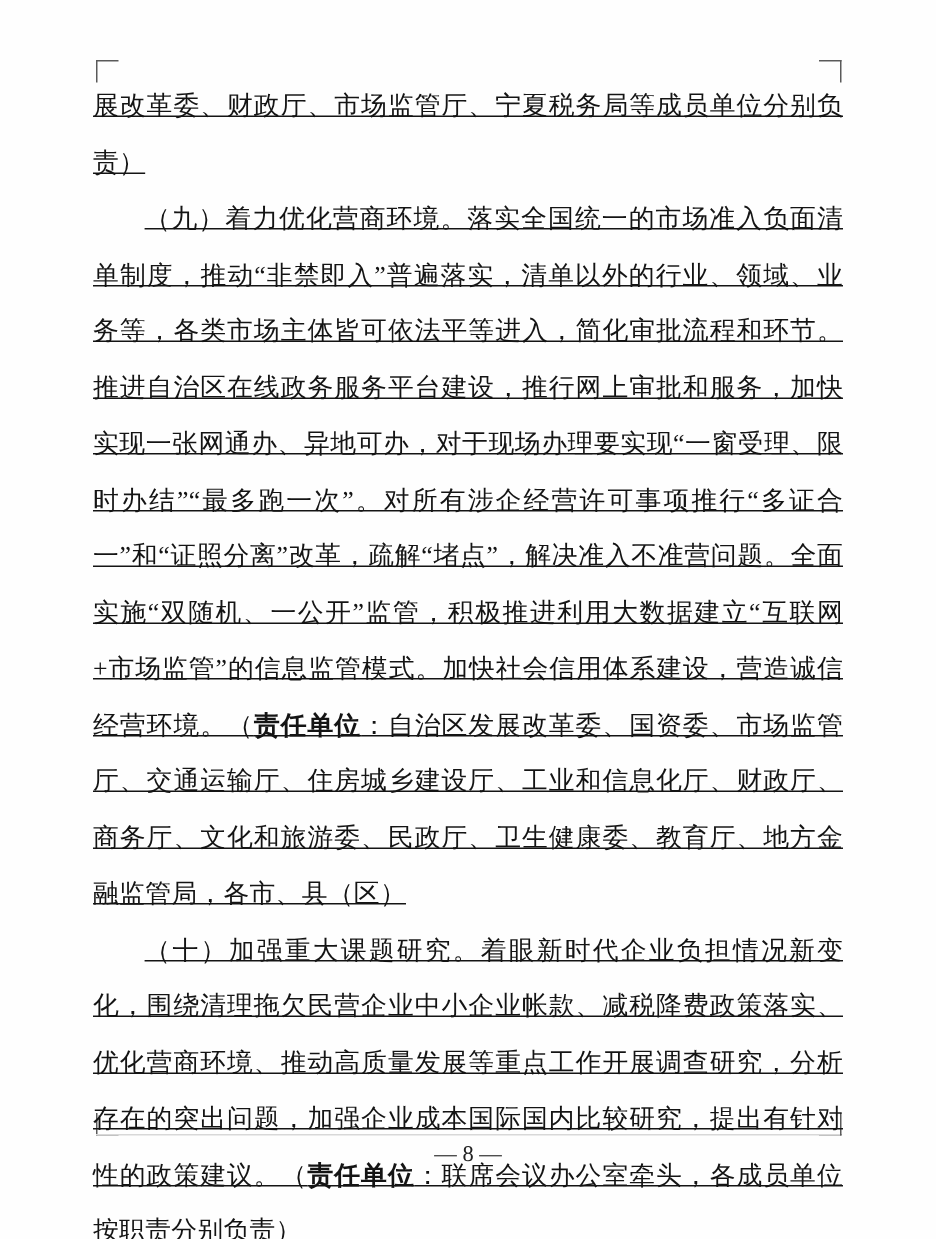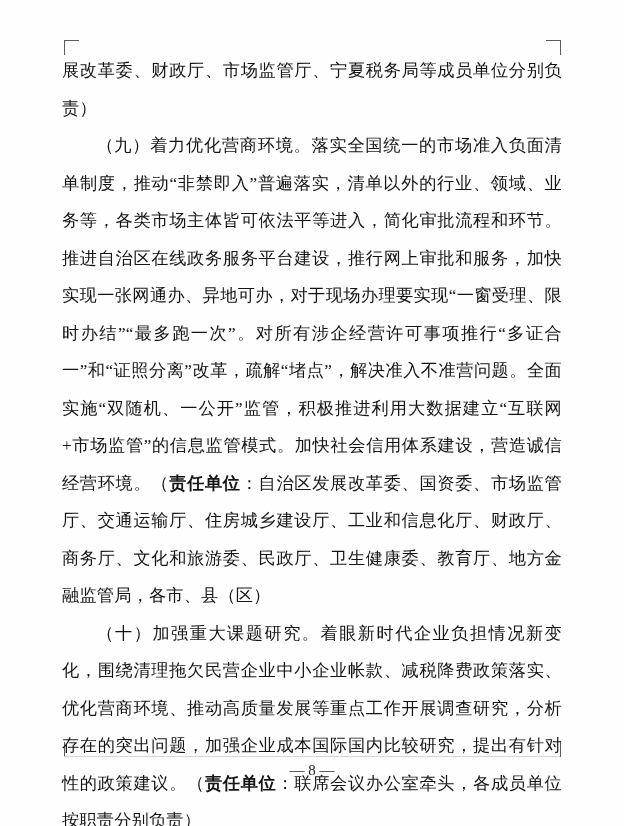--- a/index.html
+++ b/index.html
@@ -43,20 +43,21 @@
   }
   p.para {
     margin: 0 0 0 0;
     font-size: 17.2px;
     line-height: 37.5px;
     text-align: justify;
     text-justify: inter-ideograph;
     letter-spacing: 0.2px;
     color: #141414;
     font-family: "Liberation Serif", "DejaVu Serif", serif;
+    text-decoration: underline;
   }
   p.indent { text-indent: 2em; }
   .bold {
     font-weight: bold;
   }
   .footer {
     position: absolute;
     left: 0;
     top: 762px;
     width: 624px;

